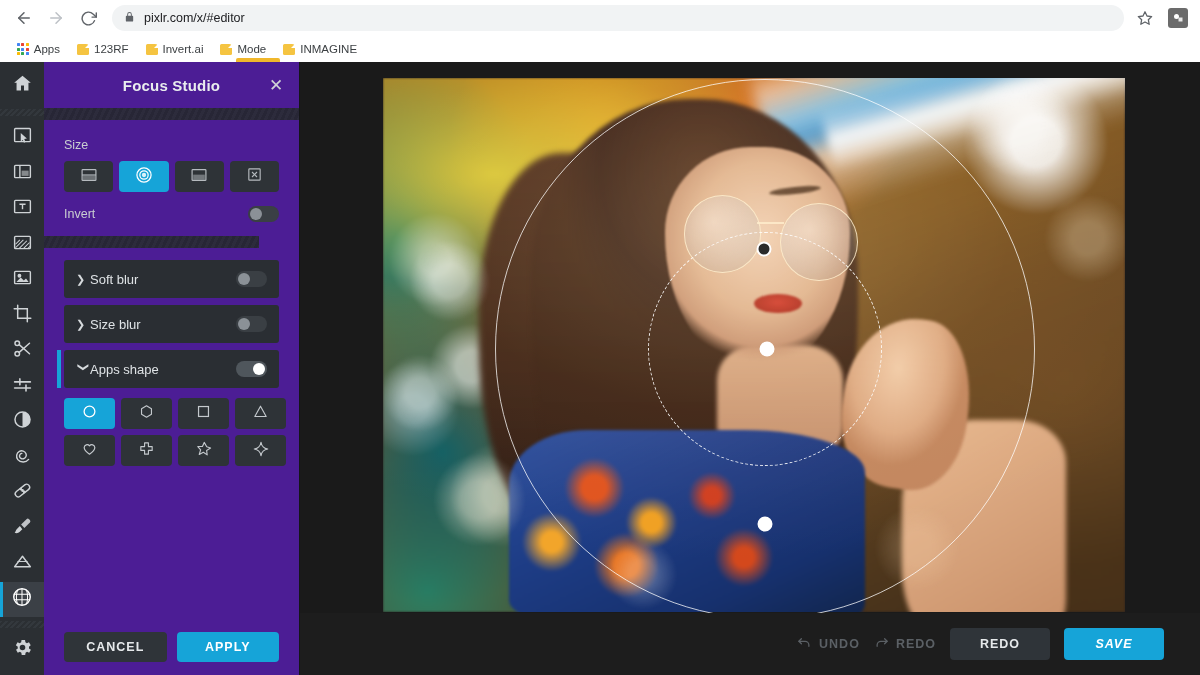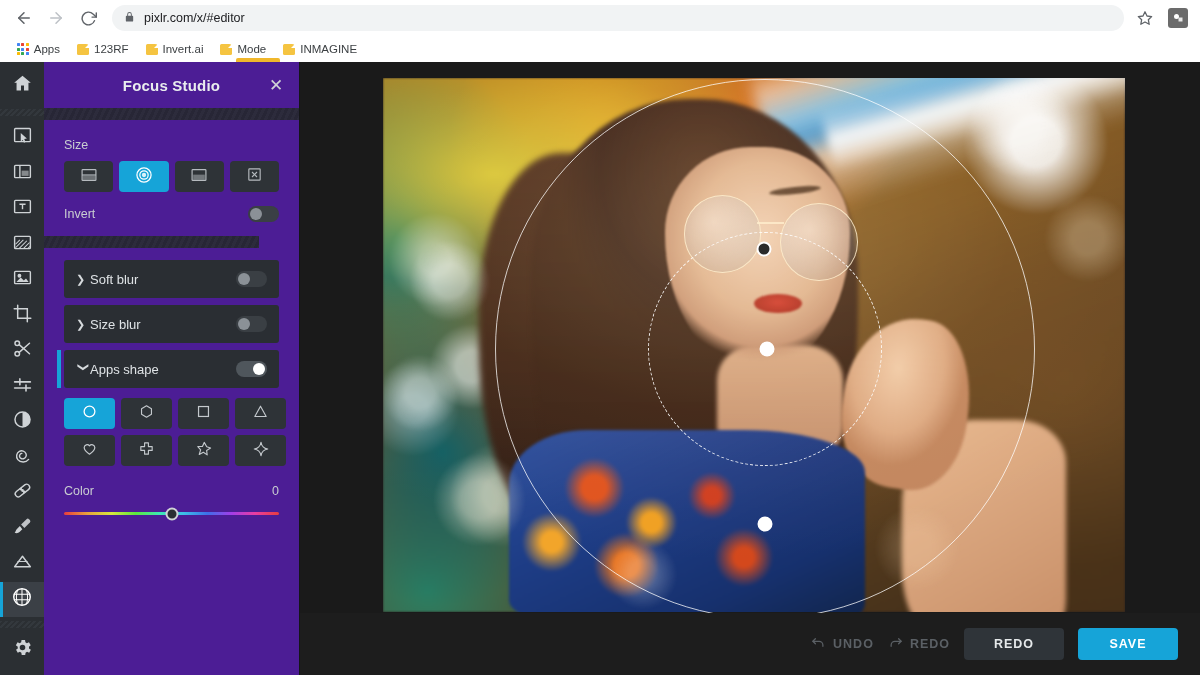--- a/index.html
+++ b/index.html
@@ -351,28 +351,28 @@
     background:#202225; display:flex; align-items:center;
   }
   .status-cell {
     height:22px; display:flex; align-items:center;
     padding:0 14px; font-size:10.5px; color:#9aa0a6;
     border-right:1px solid #2b2e31;
   }
   .bottombar {
     position:absolute; left:300px; right:0; bottom:0; height:62px;
     display:flex; align-items:center; justify-content:flex-end;
-    gap:14px; padding-right:22px; background:#1d1d1d;
+    gap:14px; padding-right:36px; background:#1d1d1d;
   }
   .ghost-btn {
     display:flex; align-items:center; gap:7px;
     font-size:12.5px; font-weight:bold; letter-spacing:1px; color:#5b6065;
   }
   .btn.close { width:100px; background:#2f3439; color:#e6e9eb; height:32px; }
-  .btn.save  { width:100px; background:#16a4d8; color:#ffffff; height:32px; }
+  .btn.save  { width:100px; background:#16a4d8; color:#ffffff; height:32px;font-style:italic; }
 </style>
 </head>
 <body>
 
 <div class="browser-chrome">
   <div class="nav-bar">
 
     <div class="nav-btn">
       <svg width="18" height="18" viewBox="0 0 24 24" fill="none" stroke="currentColor" stroke-width="2" stroke-linecap="round" stroke-linejoin="round">
           <line x1="19" y1="12" x2="5" y2="12"></line>
@@ -715,32 +715,27 @@
                 <polygon points="13 3.4 16.6 9.6 22 11.4 16.4 14.8 17.2 21 11.8 17.4 6 20.4 8 13.8 4 9.2 10.5 9.1"></polygon>
               </svg></span>
         </div>
         <div class="shape-btn">
           <span><svg width="18" height="18" viewBox="0 0 24 24" fill="none" stroke="currentColor" stroke-width="1.6" stroke-linejoin="round">
                 <path d="M12 3c.6 4.6 4.4 8.4 9 9-4.6.6-8.4 4.4-9 9-.6-4.6-4.4-8.4-9-9 4.6-.6 8.4-4.4 9-9z"></path>
               </svg></span>
         </div>
       </div>
 
-      <div class="slider-block">
-        <div class="slider-head">
-          <span class="nm">Color</span>
-          <span class="vl">0</span>
-        </div>
-        <div class="track hue">
-          <span class="knob-lg" style="left:50%"></span>
-        </div>
-      </div>
-
-    </div>
-
+
+    </div>
+
+    <div class="panel-foot">
+      <div class="btn cancel">CANCEL</div>
+      <div class="btn apply">APPLY</div>
+    </div>
   </div>
 
   <div class="stage">
 
     <div class="photo">
       <div class="bg"></div>
       <div class="streak"></div>
       <div class="streak2"></div>
       <div class="hair-l"></div>
       <div class="hair"></div>

